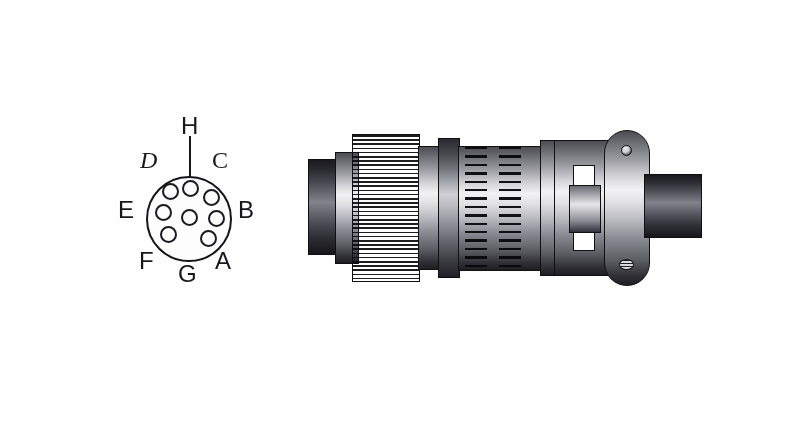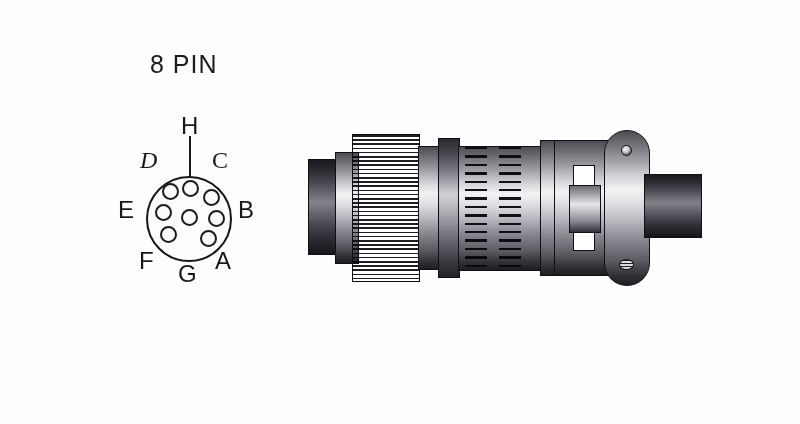--- a/index.html
+++ b/index.html
@@ -133,21 +133,20 @@
       rgba(0,0,0,0) 3px);
   }
 </style>
 </head>
 <body>
 
 <div id="stage">
 
   <div id="pinout-block">
 
-    <div id="pin-count-label">8 PIN</div>
 
     <div id="center-line"></div>
 
     <div id="face-circle"></div>
 
     <div class="pin-hole" style="left:162px;top:183px;"></div>
     <div class="pin-hole" style="left:182px;top:180px;"></div>
     <div class="pin-hole" style="left:203px;top:189px;"></div>
     <div class="pin-hole" style="left:155px;top:204px;"></div>
     <div class="pin-hole" style="left:208px;top:210px;"></div>

